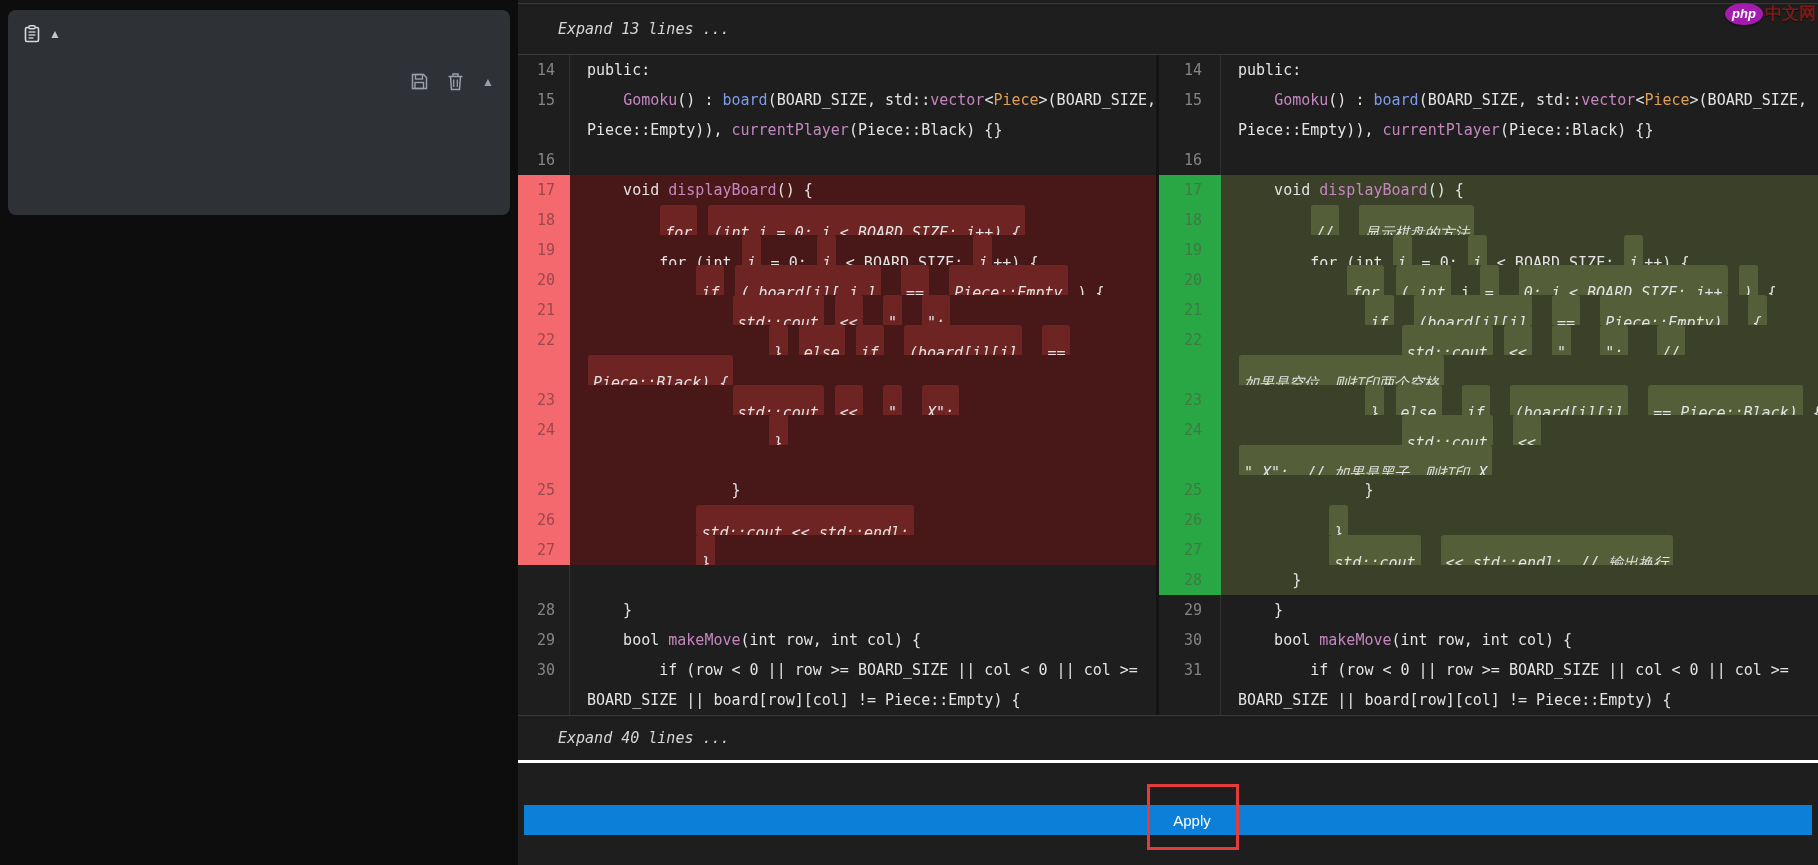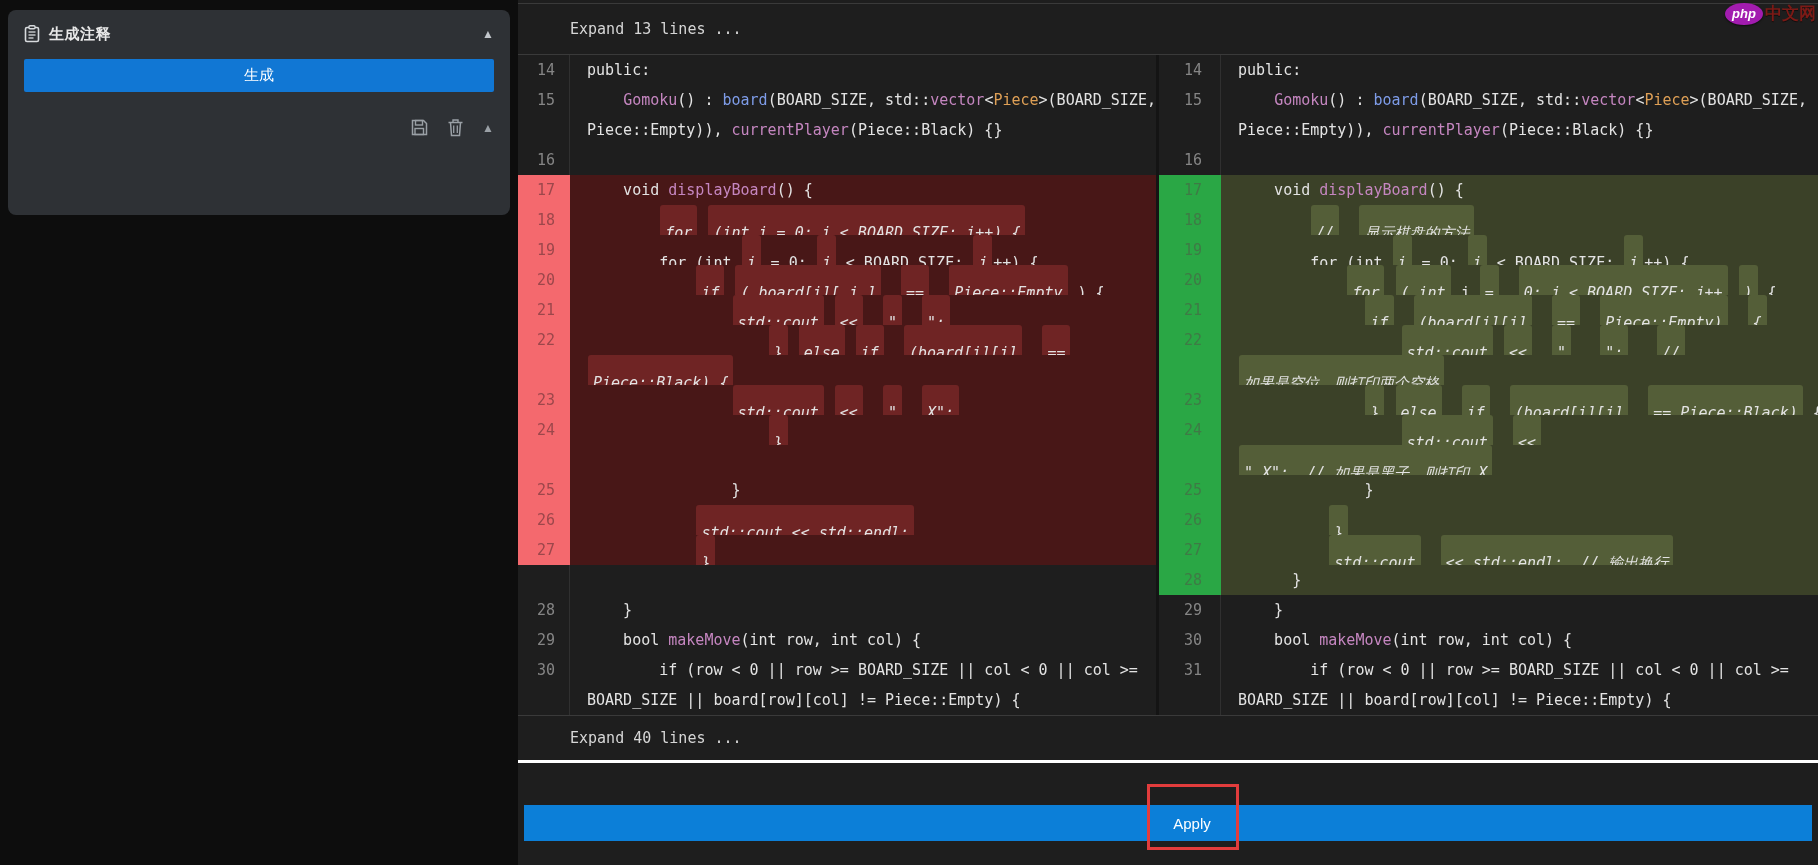--- a/index.html
+++ b/index.html
@@ -21,21 +21,21 @@
   .gen-btn{display:block;width:100%;height:33px;margin-top:13px;background:#1177d4;color:#ffffff;
          border:none;border-radius:2px;font-size:15px;font-family:inherit;cursor:pointer;}
   .panel-actions{display:flex;justify-content:flex-end;align-items:center;gap:18px;margin-top:26px;}
   .panel-actions svg{display:block;}
   .act{cursor:pointer;color:#9aa0a6;}
 
   
   .editor{position:absolute;left:518px;top:0;width:1300px;height:865px;background:#1e1e1e;
           font-family:"DejaVu Sans Mono", monospace;font-size:15px;color:#e3e3e3;}
   .expand-row{height:48px;box-sizing:border-box;border-bottom:1px solid #3a3a3a;
-          display:flex;align-items:center;padding-left:52px;color:#d6d6d6;cursor:pointer;}
+          display:flex;align-items:center;padding-left:40px;color:#d6d6d6;cursor:pointer;font-style:italic;}
   .expand-row.top{height:52px;border-top:1px solid #3a3a3a;margin-top:3px;}
   .expand-row.bottom{border-top:1px solid #3a3a3a;border-bottom:3px solid #ffffff;}
 
   .diff{display:flex;}
   .pane{overflow:hidden;}
   .pane.left{width:638px;flex:0 0 auto;}
   .pane-div{width:3px;flex:0 0 auto;background:#141414;}
   .pane.right{flex:1;}
   .row{display:flex;height:30px;line-height:30px;justify-content:center;}
   .gut{flex:0 0 auto;text-align:right;box-sizing:border-box;color:#858585;
@@ -52,21 +52,21 @@
   .k-spdark{background:#1e1e1e;}
 
   .t-b{display:inline-block;border-radius:3px;padding:16px 5px;margin:0 1px;line-height:24px;font-style:italic;}
   .k-del .t-b{background:#6f2424;}
   .k-add .t-b{background:#545e38;}
   .t-fn{color:#c586c0;}
   .t-fnb{color:#7e9ce8;}
   .t-ty{color:#dfa056;}
 
   .apply-area{position:relative;height:104px;}
-  .apply-bar{position:absolute;left:6px;right:6px;top:42px;height:36px;background:#0c7fd8;
+  .apply-bar{position:absolute;left:6px;right:6px;top:42px;height:30px;background:#0c7fd8;
        display:flex;align-items:center;justify-content:center;cursor:pointer;}
   .apply-bar span{color:#ffffff;font-family:"Liberation Sans", sans-serif;font-size:15px;
        position:relative;left:24px;}
   .annot{position:absolute;left:629px;top:21px;width:86px;height:60px;border:3px solid #e23c3c;
        pointer-events:none;}
 
   
   .wm{position:absolute;top:2px;right:2px;display:flex;align-items:center;z-index:5;}
   .wm .bubble{background:#a21caf;color:#fff;font-style:italic;font-weight:bold;font-size:13px;
        border-radius:50%;width:38px;height:22px;display:flex;align-items:center;justify-content:center;
@@ -80,24 +80,22 @@
 <div class="sidebar">
   <div class="panel">
     <div class="panel-title-row">
       <svg class="ticon" viewBox="0 0 16 18">
         <rect x="1.5" y="2.5" width="13" height="14" rx="1.5" fill="none" stroke="#d7dadd" stroke-width="1.6"></rect>
         <rect x="5" y="0.8" width="6" height="3" rx="1" fill="#2e3135" stroke="#d7dadd" stroke-width="1.4"></rect>
         <line x1="4.5" y1="7" x2="11.5" y2="7" stroke="#d7dadd" stroke-width="1.3"></line>
         <line x1="4.5" y1="10" x2="11.5" y2="10" stroke="#d7dadd" stroke-width="1.3"></line>
         <line x1="4.5" y1="13" x2="9.5" y2="13" stroke="#d7dadd" stroke-width="1.3"></line>
       </svg>
-      <span class="panel-title">生成注释</span>
       <span class="tri">▲</span>
     </div>
-    <button class="gen-btn">生成</button>
     <div class="panel-actions">
       <span class="act">
         <svg width="19" height="19" viewBox="0 0 19 19">
           <path d="M2.5 2.5 h11 l3 3 v11 h-14 z" fill="none" stroke="#9aa0a6" stroke-width="1.5"></path>
           <rect x="5.5" y="2.5" width="7" height="4.5" fill="none" stroke="#9aa0a6" stroke-width="1.4"></rect>
           <rect x="5" y="10.5" width="8.5" height="6" fill="none" stroke="#9aa0a6" stroke-width="1.4"></rect>
         </svg>
       </span>
       <span class="act">
         <svg width="17" height="19" viewBox="0 0 17 19">

